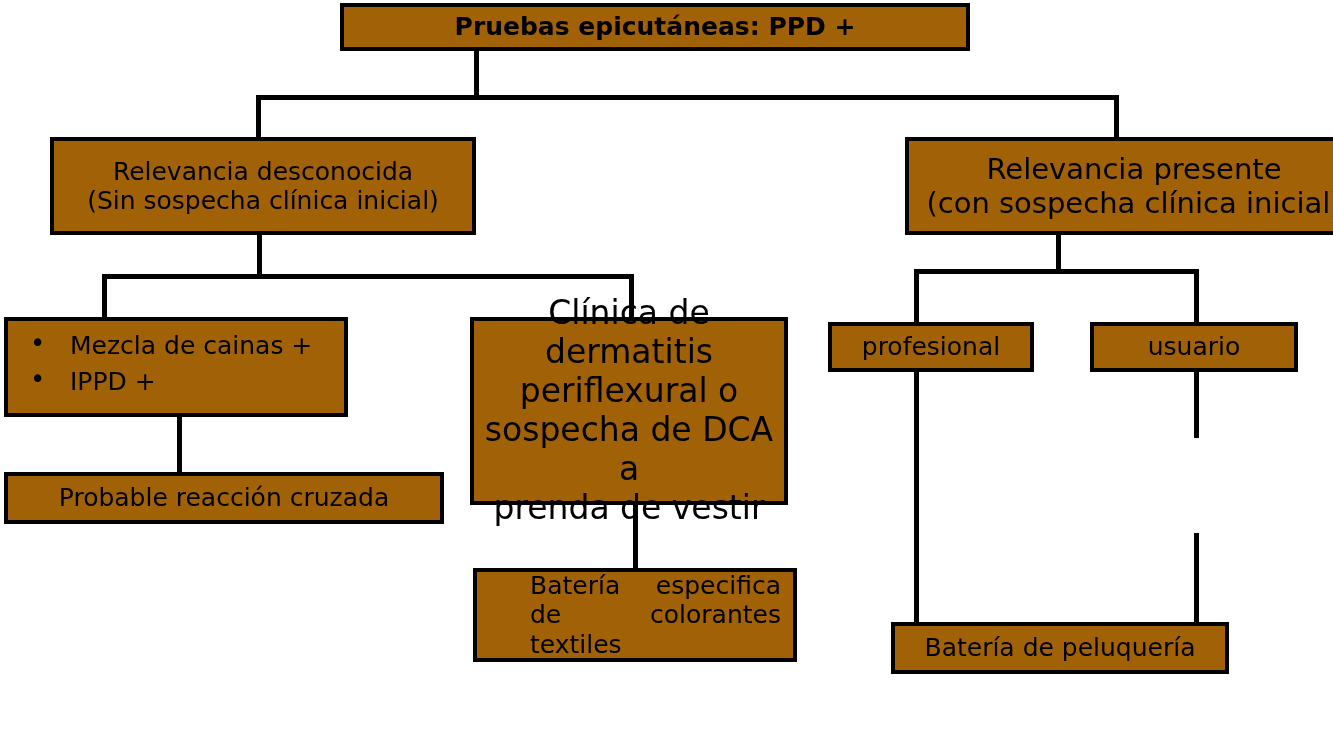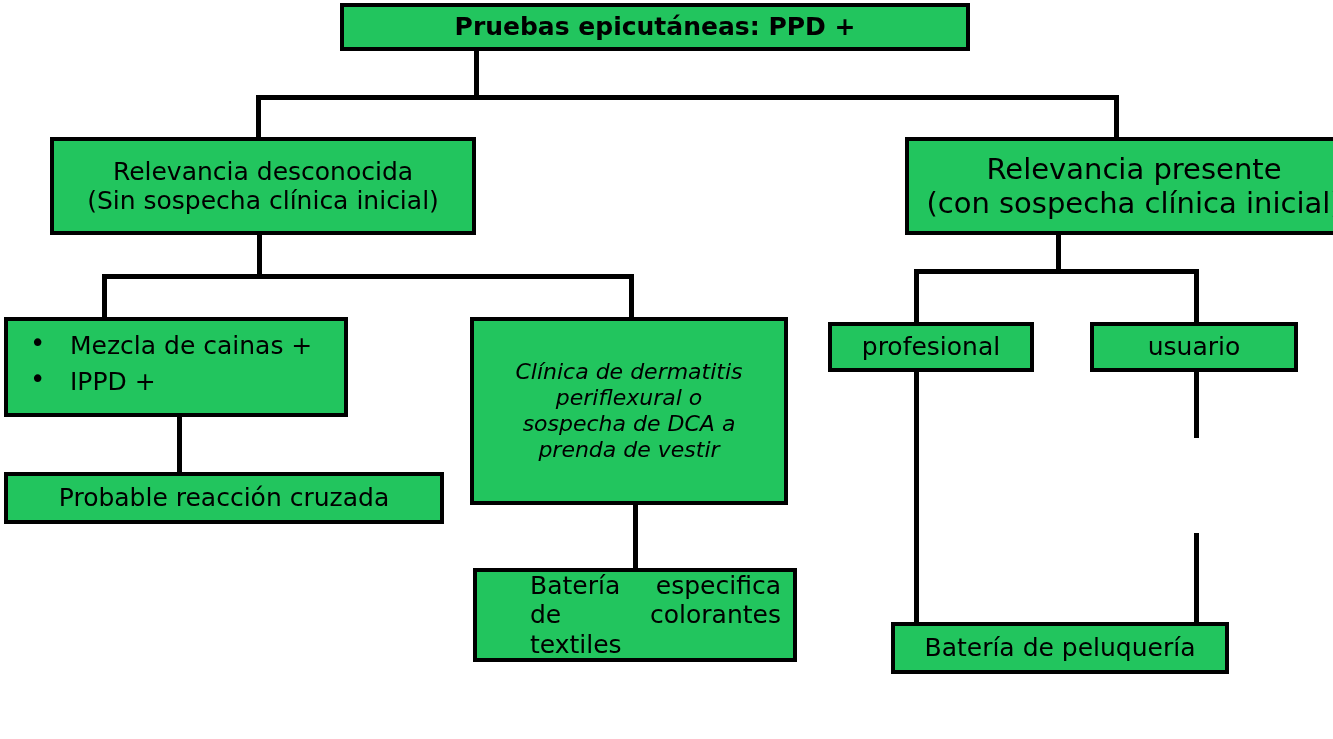--- a/index.html
+++ b/index.html
@@ -12,21 +12,21 @@
     width: 1333px;
     height: 739px;
     background: #ffffff;
     font-family: "DejaVu Sans", "Liberation Sans", sans-serif;
     overflow: hidden;
   }
   .node {
     position: absolute;
     box-sizing: border-box;
     border: 4px solid #000000;
-    background: #22c55e;
+    background: #a16207;
     color: #000000;
     display: flex;
     align-items: center;
     justify-content: center;
     text-align: center;
     line-height: 1.18;
     z-index: 2;
   }
   .node .txt {
     display: block;
@@ -131,21 +131,21 @@
     <ul class="bullets">
       <li>Mezcla de cainas +</li>
       <li>IPPD +</li>
     </ul>
   </div>
 
   <div class="node" style="left:4px; top:472px; width:440px; height:52px; font-size:25px;">
     <span class="txt">Probable reacción cruzada</span>
   </div>
 
-  <div class="node" style="left:470px; top:317px; width:318px; height:188px; font-size:22px;font-style:italic;">
+  <div class="node" style="left:470px; top:317px; width:318px; height:188px; font-size:33px;">
     <span class="txt">Clínica de dermatitis
 periflexural o
 sospecha de DCA a
 prenda de vestir</span>
   </div>
 
   <div class="node justify" style="left:473px; top:568px; width:324px; height:94px; font-size:25px;padding-left:41px;">
     <span class="txt">Batería especifica de colorantes textiles</span>
   </div>
 

